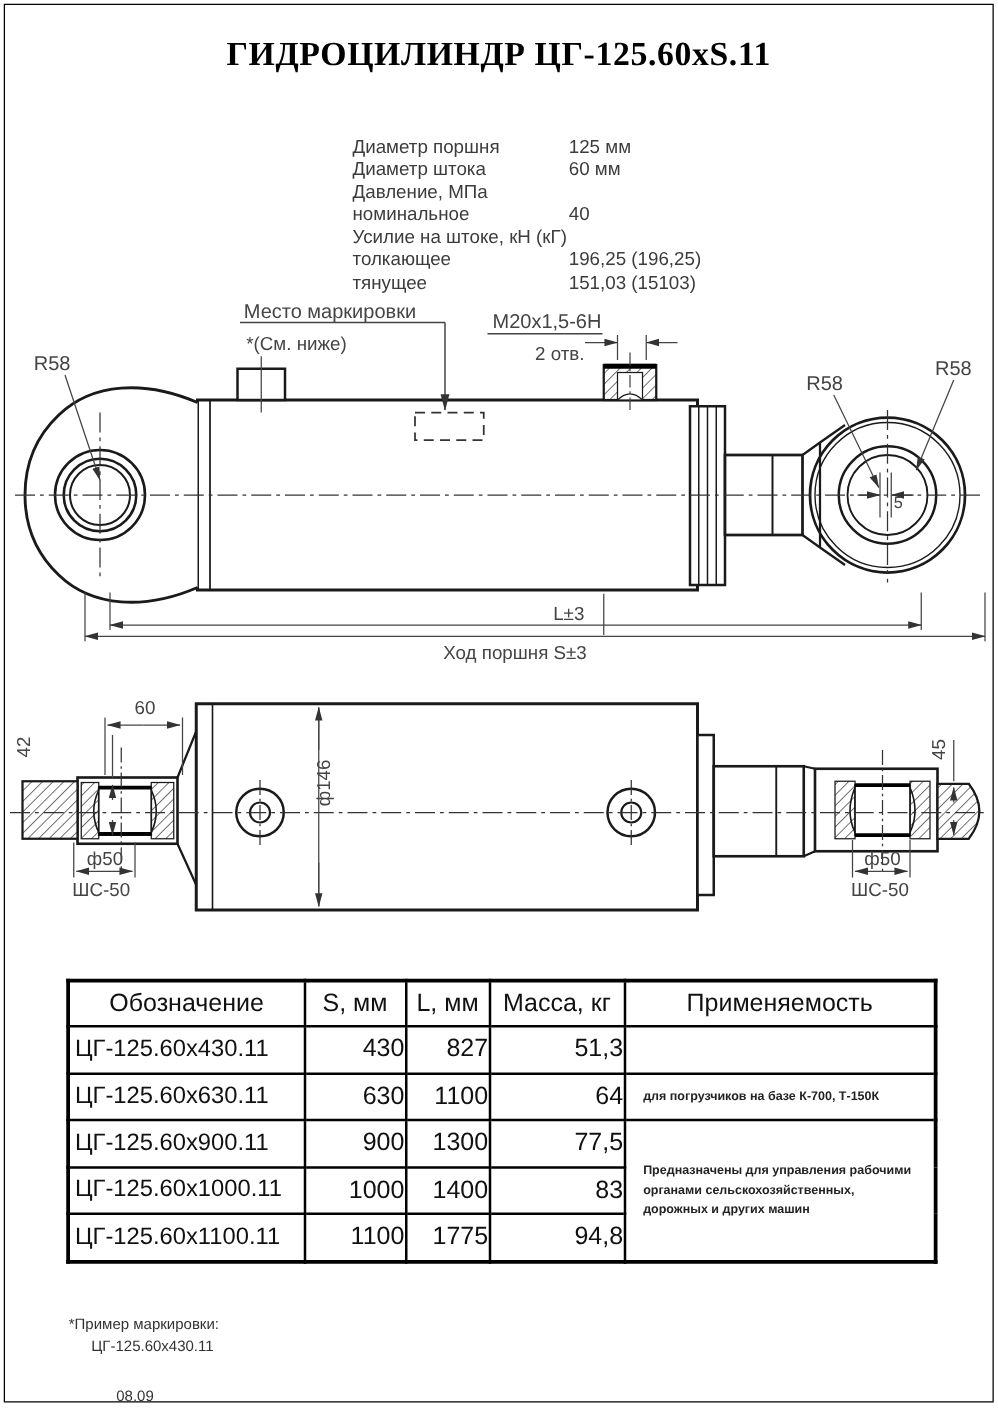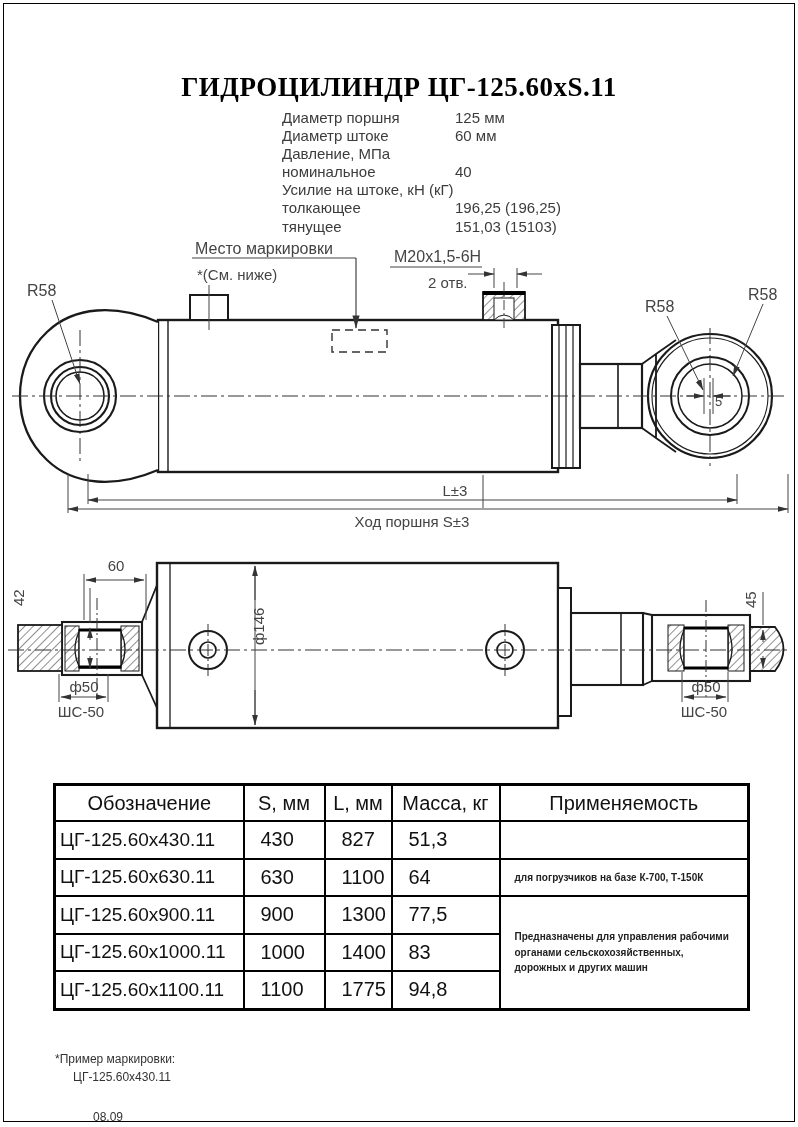--- a/index.html
+++ b/index.html
@@ -1,51 +1,51 @@
 <!DOCTYPE html>
 <html><head>
 <meta charset="utf-8">
 <style>
   html,body{margin:0;padding:0;background:#fff;}
   #page{position:relative;width:798px;height:1127px;background:#fff;overflow:hidden;
         font-family:"Liberation Sans",sans-serif;color:#222;}
   #frame{position:absolute;left:3px;top:3px;width:790px;height:1117px;border:1.5px solid #000;}
   #title{position:absolute;left:0;top:28px;width:798px;text-align:center;
-         font-family:"Liberation Serif",serif;font-weight:bold;font-size:27px;color:#000;letter-spacing:.5px;margin-top:44px;}
+         font-family:"Liberation Serif",serif;font-weight:bold;font-size:27px;color:#000;letter-spacing:.5px;}
   #specs{position:absolute;left:282px;top:82px;width:320px;margin-top:27px;}
   .specrow{position:relative;height:18.1px;font-size:15px;color:#3c3c3c;white-space:nowrap;}
   .speclabel{position:absolute;left:0;top:0;}
   .specvalue{position:absolute;left:173px;top:0;}
   svg text{font-family:"Liberation Sans",sans-serif;fill:#444;}
   .dwg{position:absolute;left:0;}
   #tablewrap{position:absolute;left:53px;top:783px;}
   table{border-collapse:collapse;table-layout:fixed;width:694px;border:3px solid #000;}
   th,td{border:2px solid #000;padding:0;overflow:hidden;}
   th{font-size:20px;font-weight:normal;height:34px;color:#111;}
-  td{font-size:20px;text-align:left;height:35.5px;color:#111;padding-left:16px;}
+  td{font-size:20px;text-align:right;height:35.5px;color:#111;padding-left:16px;}
   td.name{font-size:19px;text-align:left;padding-left:4px;}
   td.app{font-size:10px;text-align:left;padding:0 14px;line-height:1.55;color:#222;font-weight:bold;}
   #footnote{position:absolute;left:55px;top:1050px;font-size:12px;color:#333;line-height:18px;}
   #footnote .i1{margin-left:18px;} #footnote .i2{margin-left:38px;margin-top:22px;}
 </style>
 </head>
 <body>
 
 <div id="page">
   <div id="frame"></div>
 
   <div id="title">ГИДРОЦИЛИНДР ЦГ-125.60xS.11</div>
 
   <div id="specs">
     <div class="specrow">
         <span class="speclabel">Диаметр поршня</span>
         <span class="specvalue">125 мм</span>
       </div>
     <div class="specrow">
-        <span class="speclabel">Диаметр штоке</span>
+        <span class="speclabel">Диаметр штока</span>
         <span class="specvalue">60 мм</span>
       </div>
     <div class="specrow">
         <span class="speclabel">Давление, МПа</span>
         <span class="specvalue"></span>
       </div>
     <div class="specrow">
         <span class="speclabel">номинальное</span>
         <span class="specvalue">40</span>
       </div>

